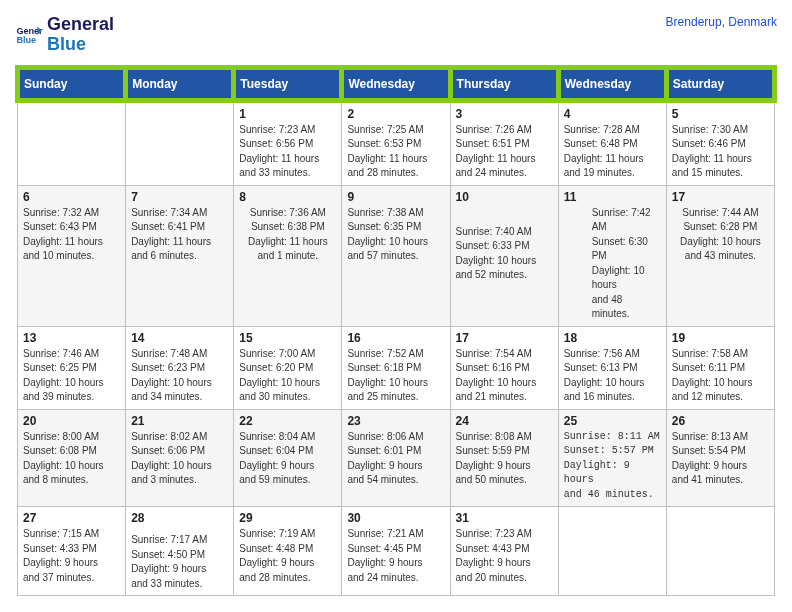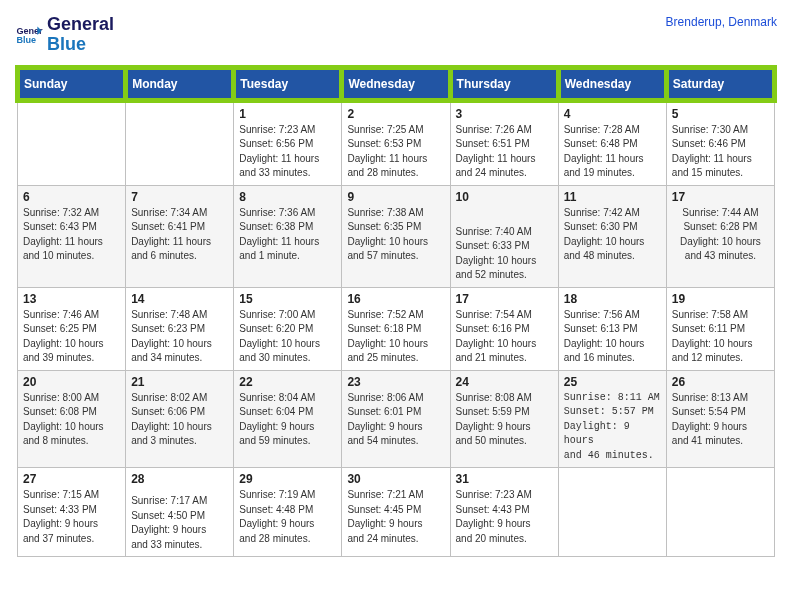--- a/index.html
+++ b/index.html
@@ -167,42 +167,42 @@
         </td>
         <td>
           <span class="day-num">7</span>
           <div class="day-info" style="white-space: pre-line;">Sunrise: 7:34 AM
 Sunset: 6:41 PM
 Daylight: 11 hours
 and 6 minutes.</div>
         </td>
         <td>
           <span class="day-num">8</span>
-          <div class="day-info" style="white-space: pre-line;">Sunrise: 7:36 AM
+          <div class="day-info" style="white-space: pre-line; text-align: center;">Sunrise: 7:36 AM
 Sunset: 6:38 PM
 Daylight: 11 hours
 and 1 minute.</div>
         </td>
         <td>
           <span class="day-num">9</span>
           <div class="day-info" style="white-space: pre-line;">Sunrise: 7:38 AM
 Sunset: 6:35 PM
 Daylight: 10 hours
 and 57 minutes.</div>
         </td>
         <td>
           <span class="day-num">10</span>
           <div class="day-info" style="white-space: pre-line; margin-top: 21px;">Sunrise: 7:40 AM
 Sunset: 6:33 PM
 Daylight: 10 hours
 and 52 minutes.</div>
         </td>
         <td>
           <span class="day-num">11</span>
-          <div class="day-info" style="white-space: pre-line;">Sunrise: 7:42 AM
+          <div class="day-info" style="white-space: pre-line; margin-left: 28px;">Sunrise: 7:42 AM
 Sunset: 6:30 PM
 Daylight: 10 hours
 and 48 minutes.</div>
         </td>
         <td>
           <span class="day-num">17</span>
           <div class="day-info" style="white-space: pre-line; text-align: center;">Sunrise: 7:44 AM
 Sunset: 6:28 PM
 Daylight: 10 hours
 and 43 minutes.</div>

